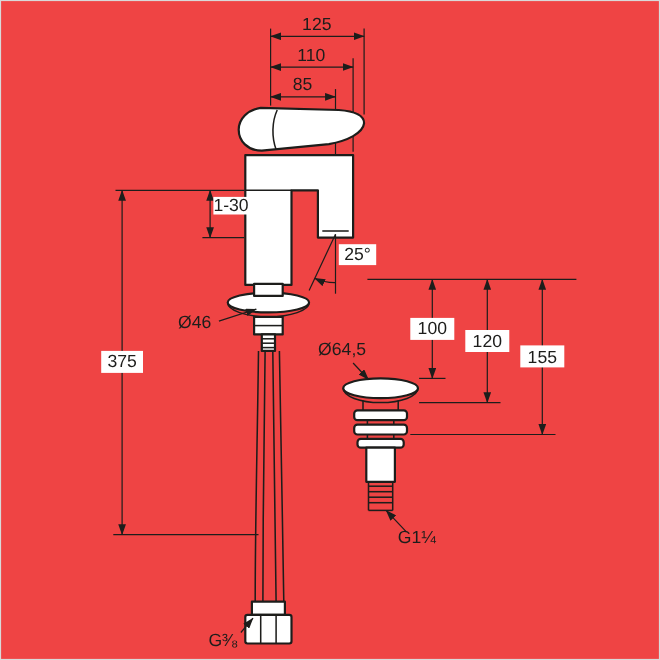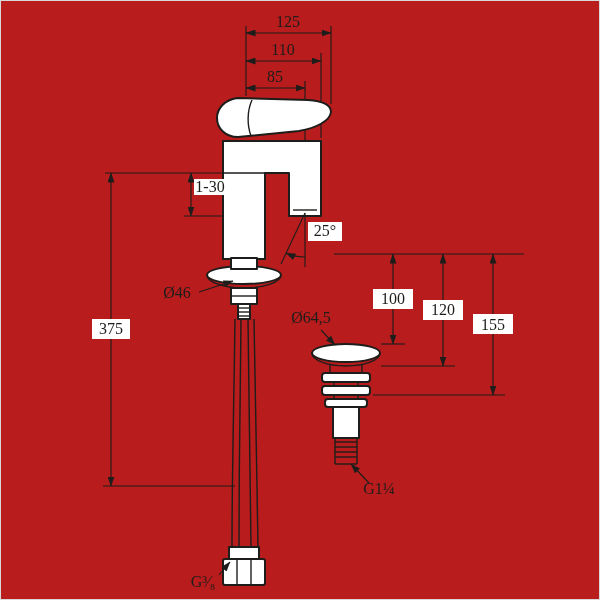--- a/index.html
+++ b/index.html
@@ -1,20 +1,20 @@
 <!DOCTYPE html>
 <html><head>
 <meta charset="utf-8">
 <style>
   html,body{margin:0;padding:0;background:#fff;}
   .frame{
     width:598px;height:598px;
     border:1px solid #d9d9d9;
-    background:#b91c1c;
-    font-family:Liberation Serif, serif;
+    background:#ef4444;
+    font-family:Liberation Sans, sans-serif;
     position:relative;overflow:hidden;
   }
   svg{display:block;}
   .outline{fill:#ffffff;stroke:#1d1d1b;stroke-width:2;stroke-linejoin:round;}
   .detail{fill:none;stroke:#1d1d1b;stroke-width:1.4;}
   .dim{stroke:#1d1d1b;stroke-width:1.1;fill:none;}
   .ext{stroke:#1d1d1b;stroke-width:1.1;fill:none;}
   .lbl{font-size:16px;fill:#1d1d1b;text-anchor:middle;}
   .bg{fill:#ffffff;stroke:none;}
 </style>

